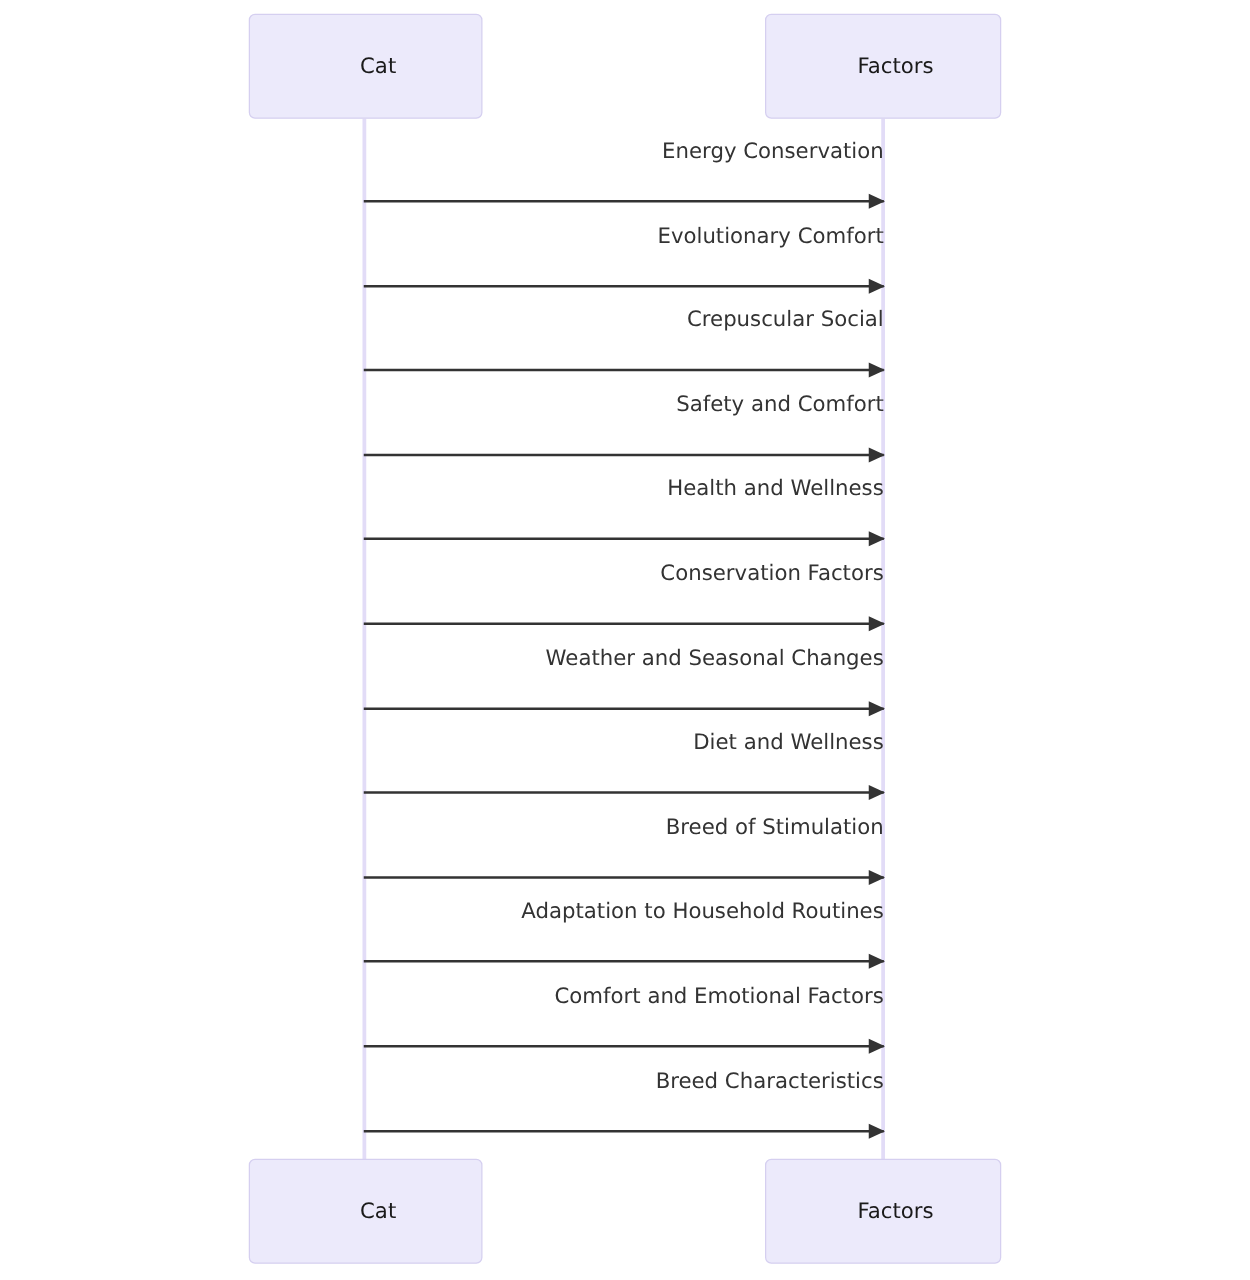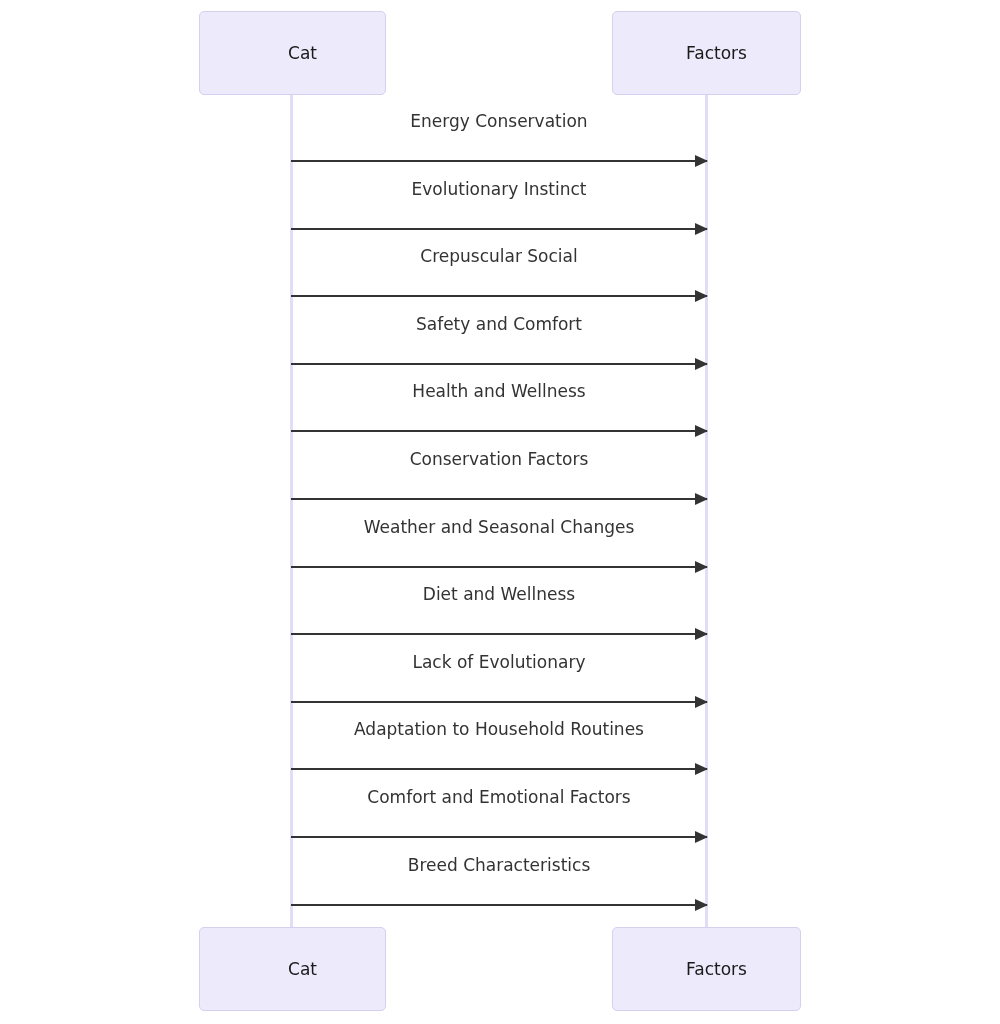--- a/index.html
+++ b/index.html
@@ -80,21 +80,21 @@
     height: 0;
     border-top: 6px solid transparent;
     border-bottom: 6px solid transparent;
     border-left: 13px solid #333333;
   }
   .message-label {
     position: absolute;
     left: 0;
     width: 416px;
     top: -47px;
-    text-align: center;
+    text-align: right;
     font-size: 17px;
     color: #333333;
     line-height: 1;
     white-space: nowrap;
   }
 </style>
 </head>
 <body>
 
 <div id="diagram-root">
@@ -110,21 +110,21 @@
   <div class="lifeline" id="lifeline-cat"></div>
   <div class="lifeline" id="lifeline-factors"></div>
 
   <div id="messages-layer">
       <div class="message" style="top: 160px;">
         <div class="message-label">Energy Conservation</div>
         <div class="message-line"></div>
         <div class="message-arrowhead"></div>
       </div>
       <div class="message" style="top: 227.6px;">
-        <div class="message-label">Evolutionary Instinct</div>
+        <div class="message-label">Evolutionary Comfort</div>
         <div class="message-line"></div>
         <div class="message-arrowhead"></div>
       </div>
       <div class="message" style="top: 295.2px;">
         <div class="message-label">Crepuscular Social</div>
         <div class="message-line"></div>
         <div class="message-arrowhead"></div>
       </div>
       <div class="message" style="top: 362.8px;">
         <div class="message-label">Safety and Comfort</div>
@@ -145,21 +145,21 @@
         <div class="message-label">Weather and Seasonal Changes</div>
         <div class="message-line"></div>
         <div class="message-arrowhead"></div>
       </div>
       <div class="message" style="top: 633.2px;">
         <div class="message-label">Diet and Wellness</div>
         <div class="message-line"></div>
         <div class="message-arrowhead"></div>
       </div>
       <div class="message" style="top: 700.8px;">
-        <div class="message-label">Lack of Evolutionary</div>
+        <div class="message-label">Breed of Stimulation</div>
         <div class="message-line"></div>
         <div class="message-arrowhead"></div>
       </div>
       <div class="message" style="top: 768.4px;">
         <div class="message-label">Adaptation to Household Routines</div>
         <div class="message-line"></div>
         <div class="message-arrowhead"></div>
       </div>
       <div class="message" style="top: 836px;">
         <div class="message-label">Comfort and Emotional Factors</div>

